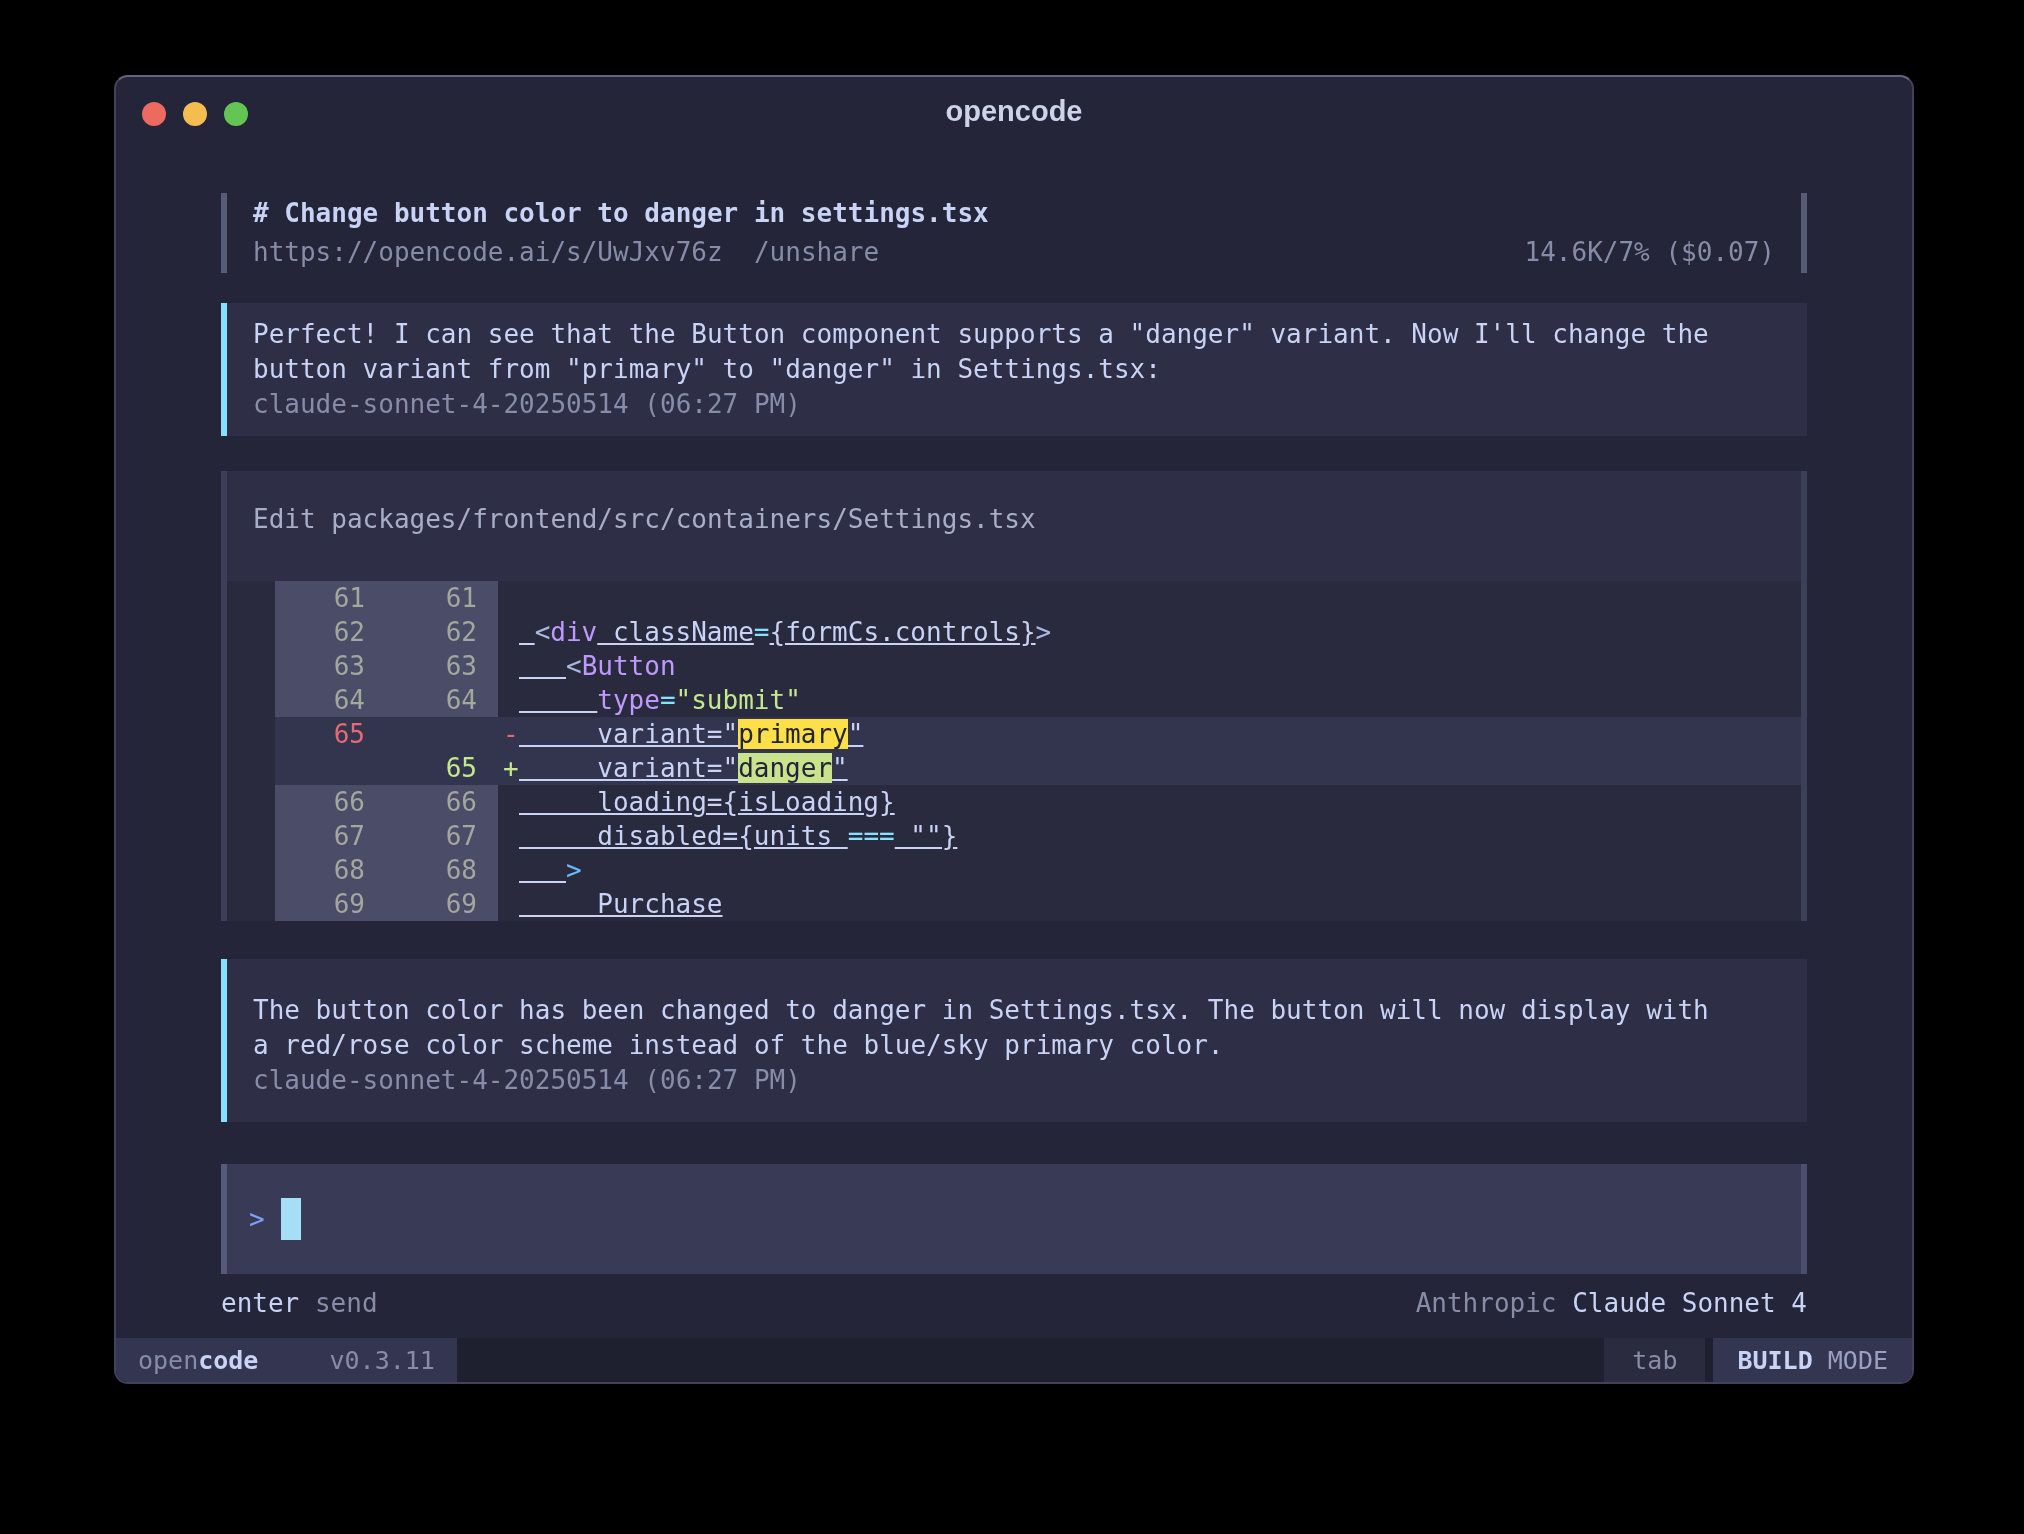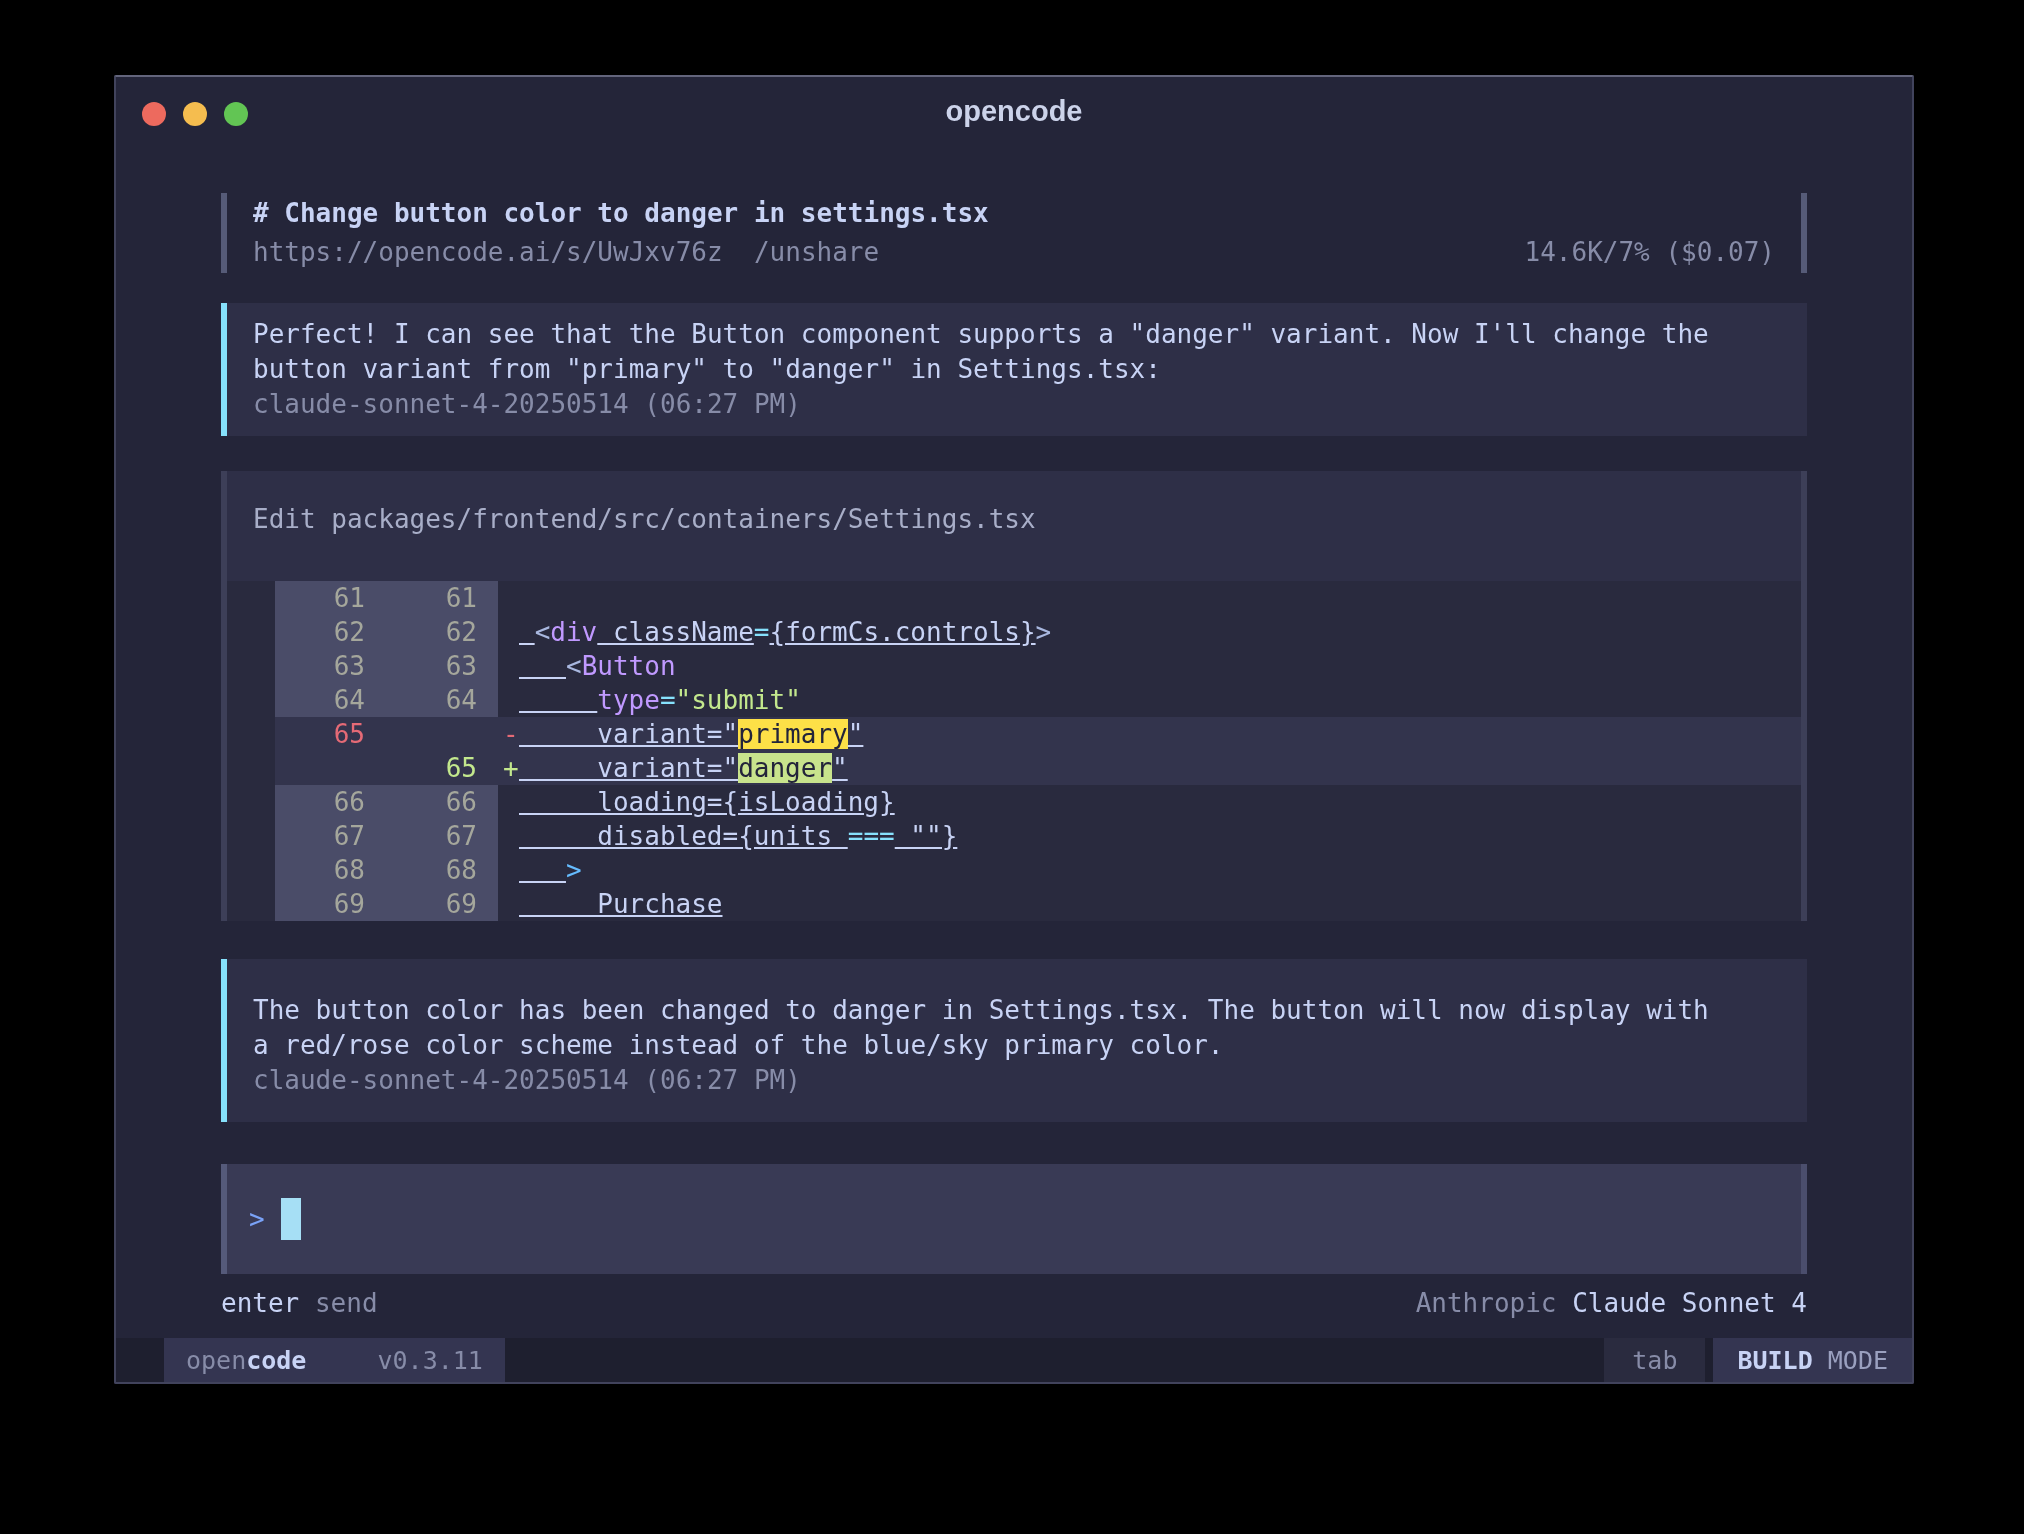--- a/index.html
+++ b/index.html
@@ -1,21 +1,21 @@
 <!DOCTYPE html>
 <html><head>
 <meta charset="utf-8">
 <style>
   html,body{margin:0;padding:0;background:#000;}
   body{width:2024px;height:1534px;position:relative;overflow:hidden;
        font-family:"DejaVu Sans Mono","Liberation Mono",monospace;}
   .window{
     position:absolute;left:114px;top:75px;width:1800px;height:1309px;
     background:#242539;border:2px solid #41435c;border-top-color:#63657c;
-    border-radius:2px;overflow:hidden;box-sizing:border-box;
+    border-radius:14px;overflow:hidden;box-sizing:border-box;
     display:flex;flex-direction:column;
     font-size:26px;color:#c8d3f5;
   }
   
   .titlebar{height:66px;flex:none;position:relative;}
   .lights{position:absolute;left:26px;top:25px;display:flex;gap:17px;}
   .light{width:24px;height:24px;border-radius:50%;}
   .light.red{background:#ed6a5e;} .light.yellow{background:#f5bd4f;} .light.green{background:#62c554;}
   .apptitle{text-align:center;line-height:68px;font-family:"Liberation Sans",sans-serif;
     font-weight:bold;font-size:29px;color:#ccd3ea;}
@@ -58,21 +58,21 @@
     display:flex;align-items:center;padding:0 22px;box-sizing:border-box;}
   .prompt{color:#7aa2f7;margin-right:16px;}
   .cursor{width:20px;height:42px;background:#a6dff5;display:inline-block;}
   
   .hints{margin-top:12px;display:flex;justify-content:space-between;line-height:35px;}
   .muted{color:#878ca8;}
   .bright{color:#c8d3f5;}
   .spacer{flex:1;}
   
   .statusbar{flex:none;height:44px;background:#1e1f2f;display:flex;align-items:stretch;
-    font-size:25px;margin-top:auto;padding-left:48px;}
+    font-size:25px;margin-top:auto;}
   .chip{background:#343551;display:flex;align-items:center;padding:0 22px;white-space:pre;}
   .brand-open{color:#878ca8;} .brand-code{color:#c8d3f5;font-weight:bold;}
   .version{color:#878ca8;margin-left:28px;}
   .path{display:flex;align-items:center;margin-left:36px;color:#878ca8;white-space:pre;}
   .tabchip{background:#2a2b3f;display:flex;align-items:center;padding:0 28px;
     color:#878ca8;margin-right:8px;}
   .modechip{background:#343551;display:flex;align-items:center;padding:0 24px;white-space:pre;}
   .mode-bold{color:#c8d3f5;font-weight:bold;} .mode-rest{color:#9aa0bf;}
 </style>
 </head>

